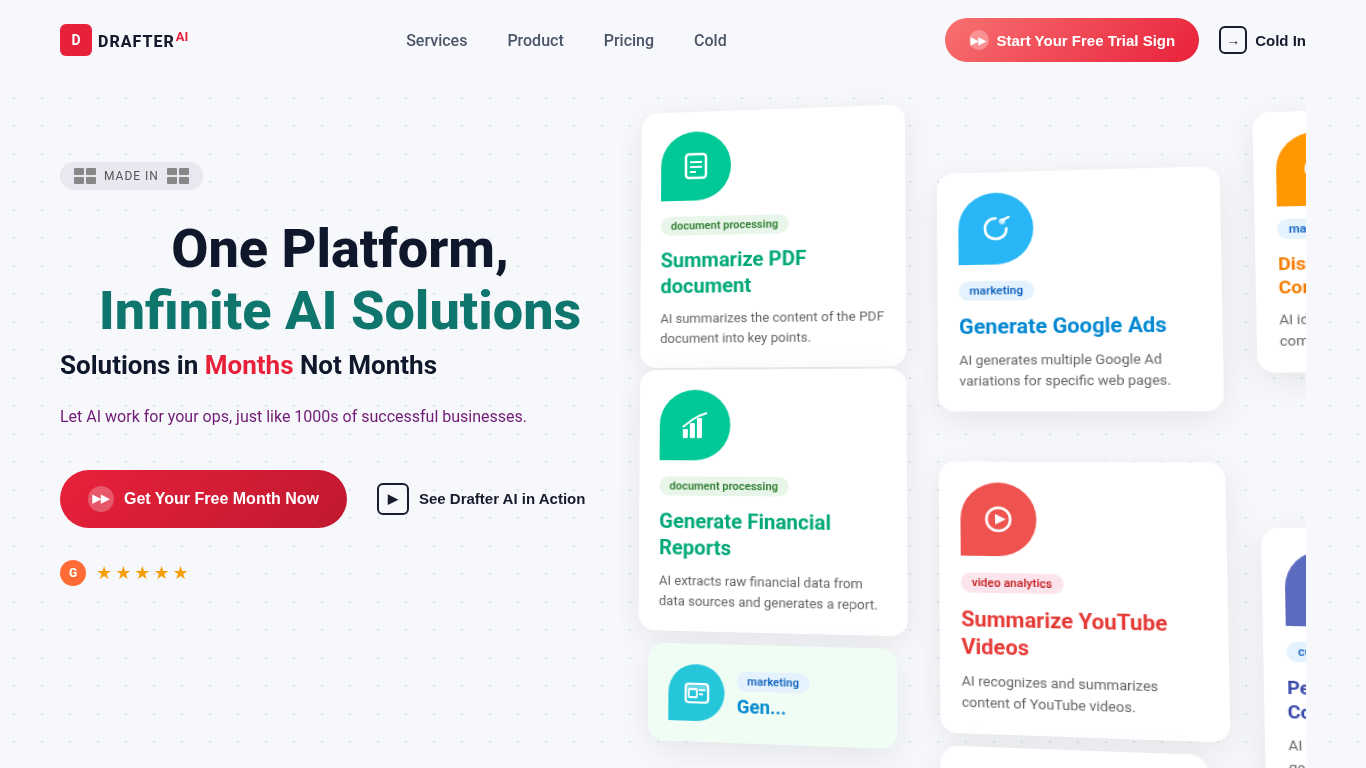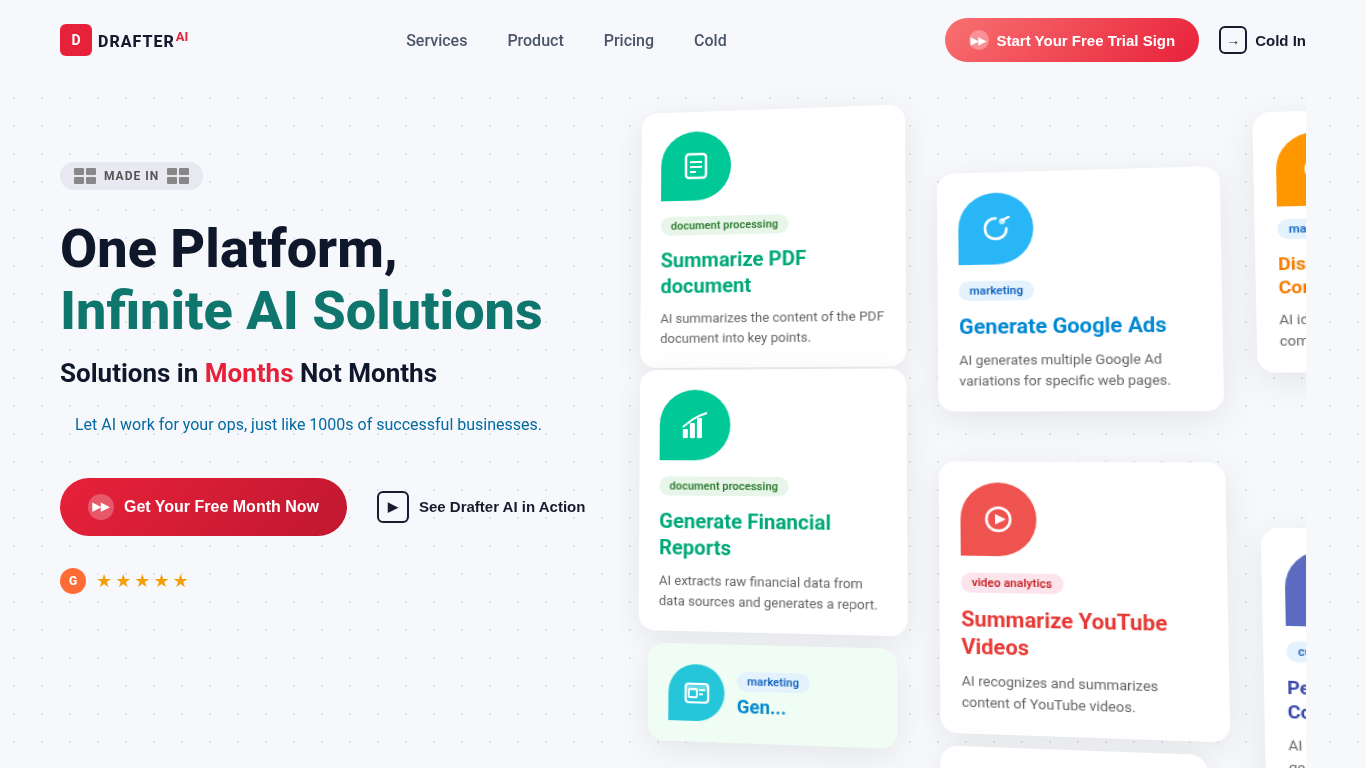--- a/index.html
+++ b/index.html
@@ -149,21 +149,21 @@
     }
 
     .made-in-badge {
       display: inline-flex;
       align-items: center;
       gap: 8px;
       background: #e8e8f0;
       border-radius: 20px;
       padding: 6px 14px;
       font-size: 12px;
-      font-weight: 700;
+      font-weight: 400;
       color: #555;
       letter-spacing: 1px;
       margin-bottom: 28px;
     }
 
     .badge-grid {
       display: grid;
       grid-template-columns: 1fr 1fr;
       gap: 2px;
       width: 22px;
@@ -174,42 +174,42 @@
       display: block;
       background: #888;
       border-radius: 1px;
     }
 
     .hero-title {
       font-size: 54px;
       font-weight: 800;
       line-height: 1.15;
       color: #0f172a;
-      margin-bottom: 16px;
+      margin-bottom: 8px;
+      text-align: center;
     }
 
     .hero-title-line1 { color: #0f172a; display: block; }
     .hero-title-line2 { color: #0f766e; display: block; }
 
     .hero-subtitle {
       font-size: 26px;
       font-weight: 700;
       color: #0f172a;
       margin-bottom: 24px;
       margin-top: 8px;
     }
 
     .hero-subtitle .highlight { color: #e8213a; }
 
     .hero-desc {
       font-size: 16px;
-      color: #0369a1;
+      color: #701a75;
       line-height: 1.6;
       margin-bottom: 40px;
-      margin-left: 15px;
     }
 
     .hero-btns {
       display: flex;
       align-items: center;
       gap: 30px;
       margin-bottom: 32px;
     }
 
     .btn-cta {

